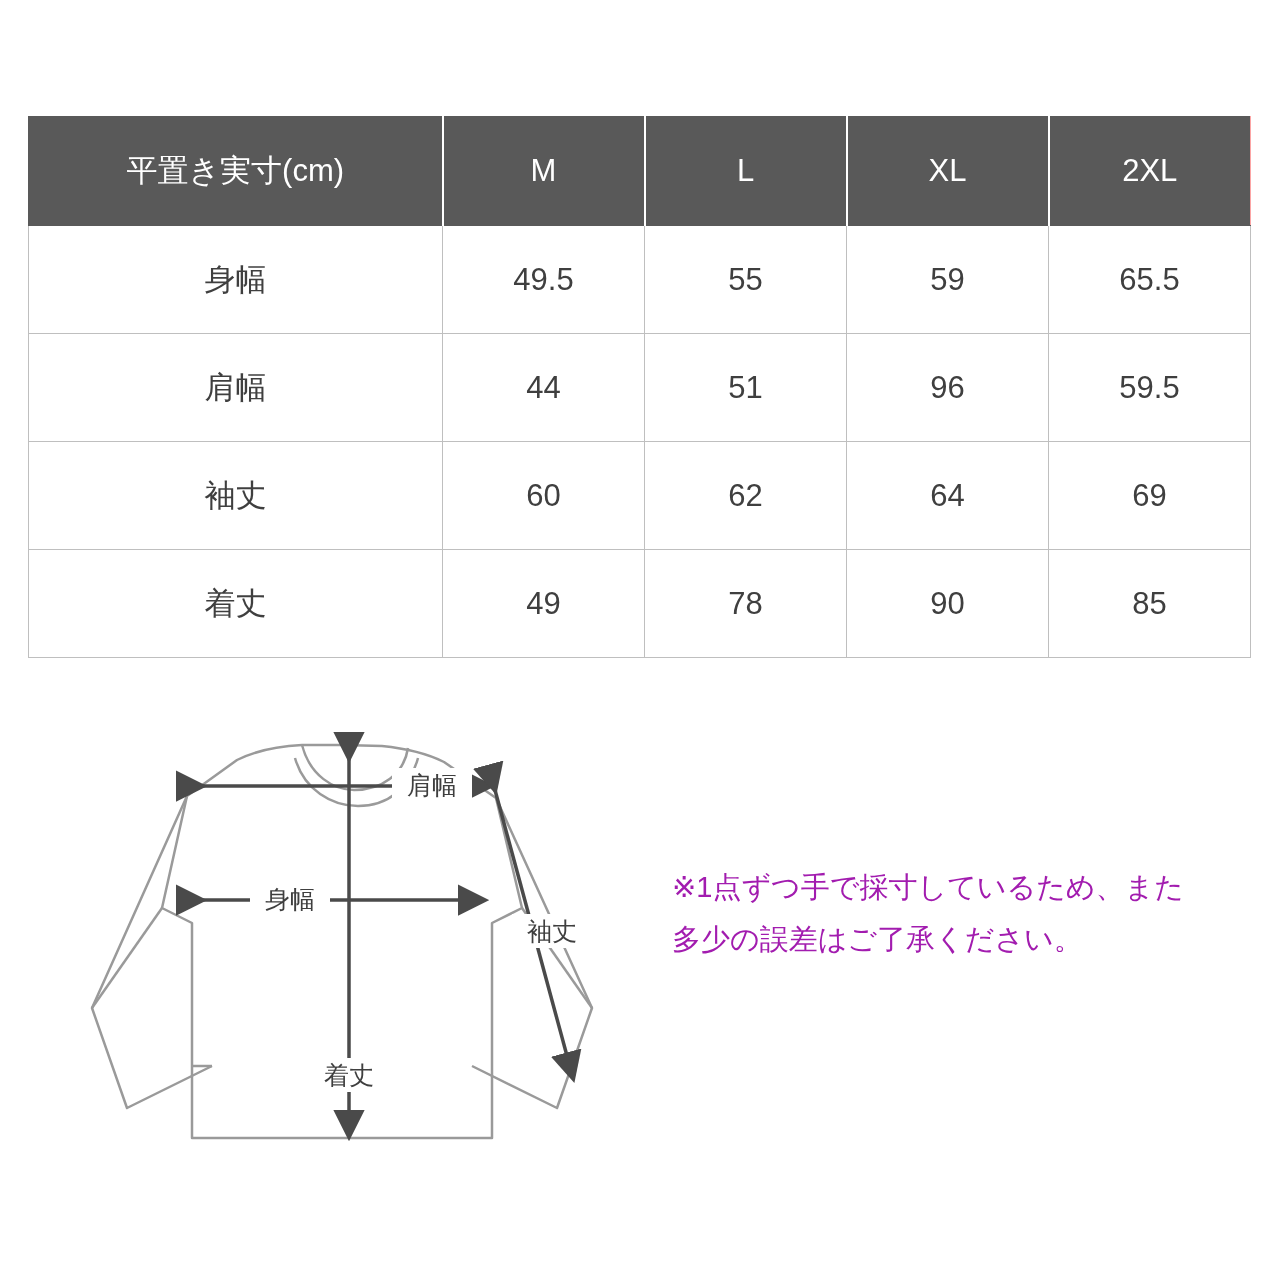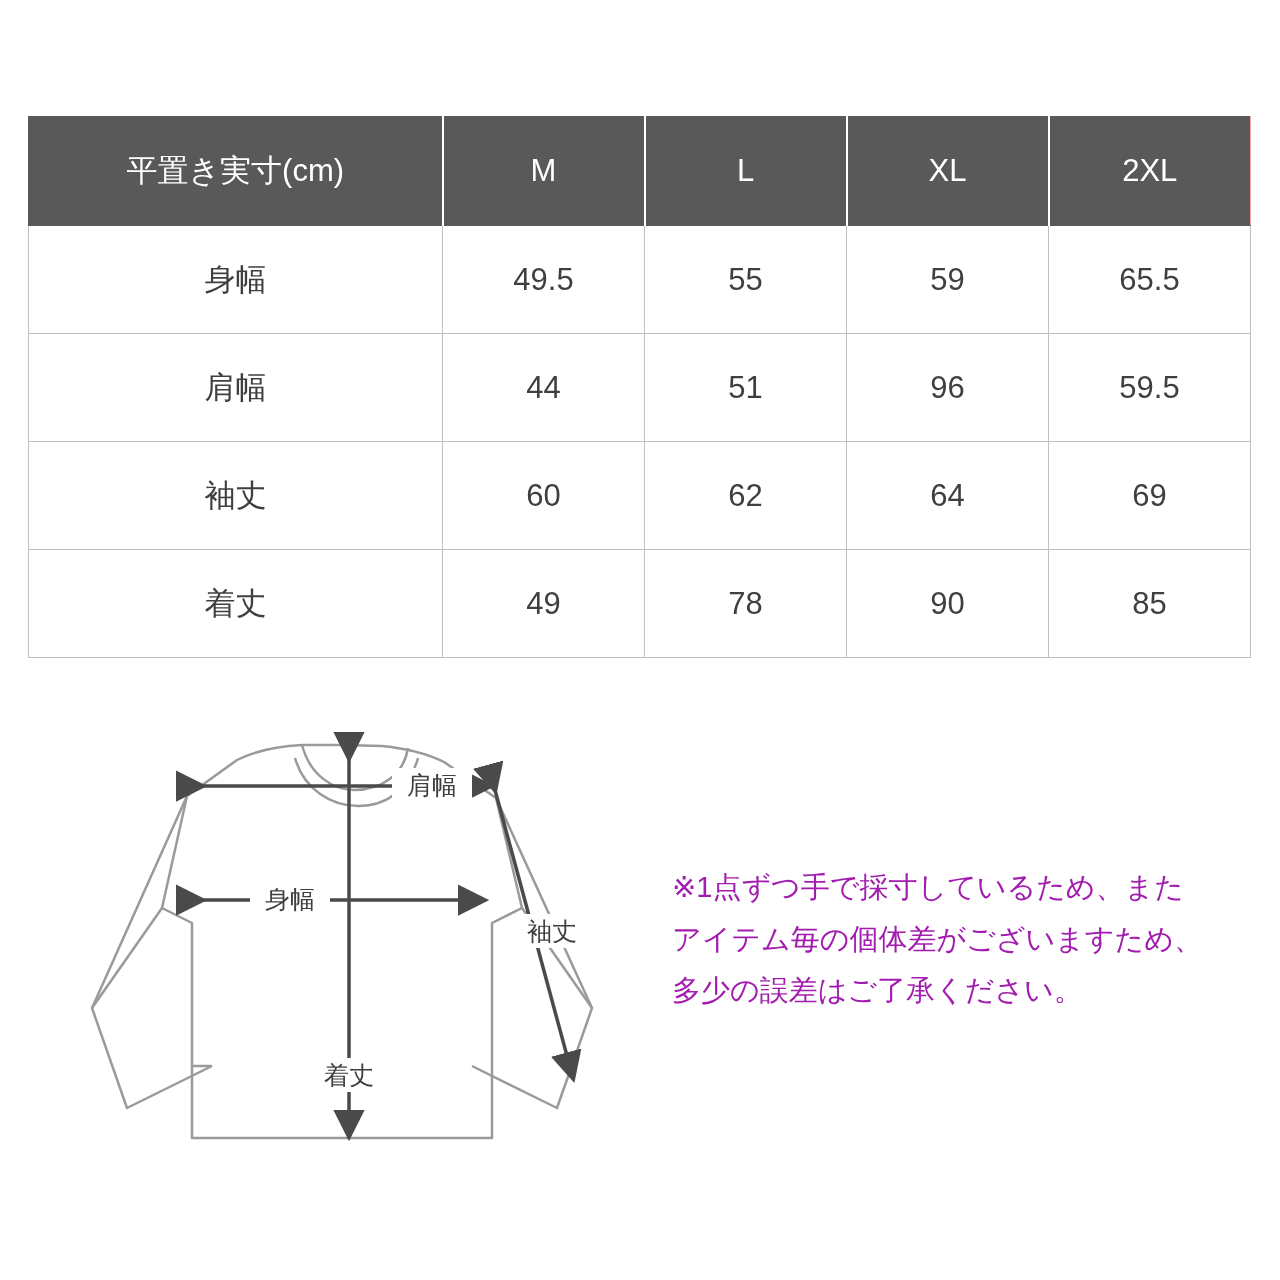--- a/index.html
+++ b/index.html
@@ -188,15 +188,14 @@
       <text x="500" y="222" text-anchor="middle">袖丈</text>
 
       <rect x="257" y="340" width="80" height="34" fill="#ffffff"></rect>
       <text x="297" y="366" text-anchor="middle">着丈</text>
     </g>
   </svg>
 </div>
 
 <div class="note">
   <div>※1点ずつ手で採寸しているため、また</div>
-  <div>アイテム毎の個体差がございますため、</div>
   <div>多少の誤差はご了承ください。</div>
 </div>
 
 </body></html>

